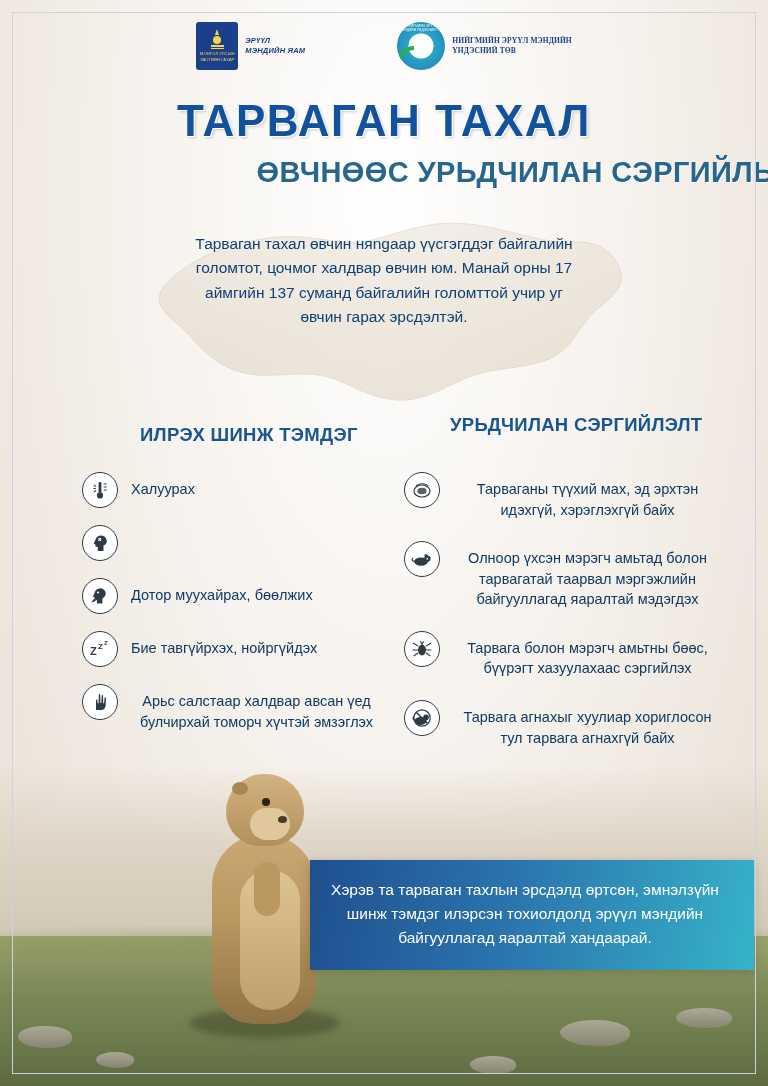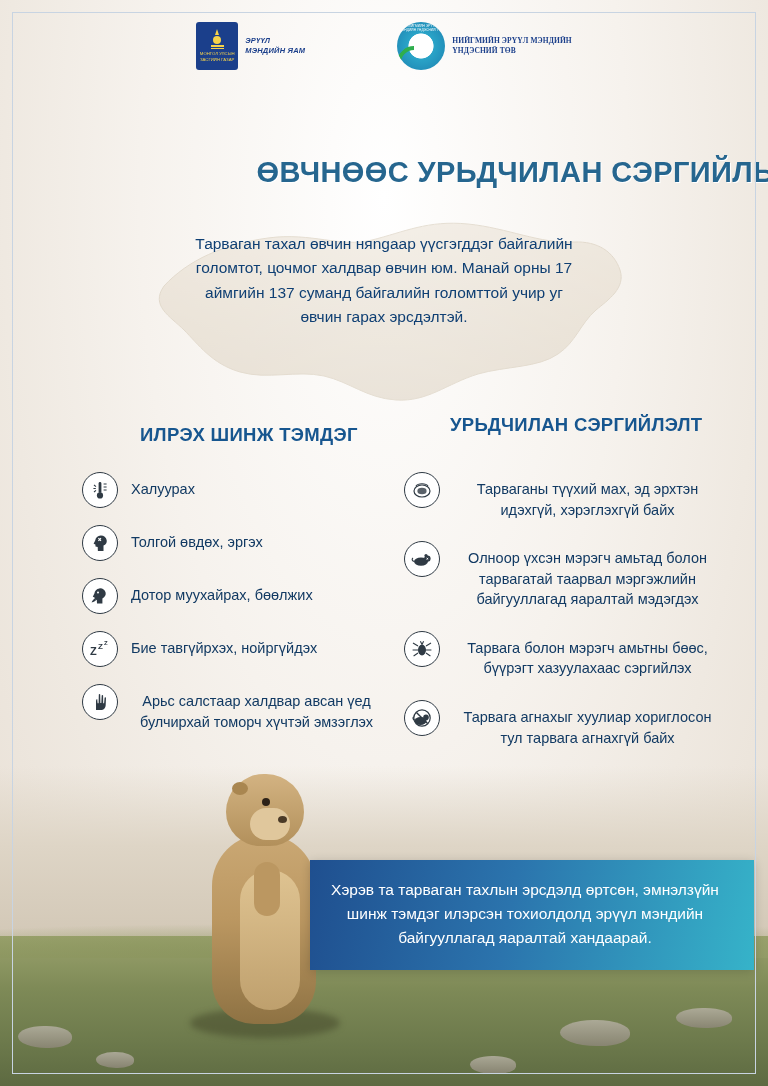--- a/index.html
+++ b/index.html
@@ -358,20 +358,21 @@
         <span class="swirl"></span>
       </div>
       <div class="logo-nchd-text">
         <div>НИЙГМИЙН ЭРҮҮЛ МЭНДИЙН</div>
         <div>ҮНДЭСНИЙ ТӨВ</div>
       </div>
     </div>
 
   </div>
 
+  <div class="title-main">ТАРВАГАН ТАХАЛ</div>
   <div class="title-sub">ӨВЧНӨӨС УРЬДЧИЛАН СЭРГИЙЛЬЕ</div>
 
   <svg class="map-wm" viewBox="0 0 512 210">
     <defs>
       <linearGradient id="mapg" x1="0" y1="0" x2="0" y2="1">
         <stop offset="0%" stop-color="#e7ddcd"></stop>
         <stop offset="100%" stop-color="#d6c9b4"></stop>
       </linearGradient>
     </defs>
     <path fill="url(#mapg)" stroke="#c9bba3" stroke-width="1" d="M36,72 C60,46 96,30 140,24 C184,18 212,34 244,26 C276,18 300,6 340,10
@@ -400,21 +401,20 @@
       <div class="item-text">Халуурах</div>
     </div>
 
     <div class="item">
       <div class="badge">
         <svg width="20" height="20" viewBox="0 0 20 20">
           <path d="M13.5 18 V12.6 c2.4-1 3.6-3.2 3.2-5.4 C16.2 4.4 13.6 2.4 10.6 2.6 7.8 2.8 5.6 4.8 5.2 7.4 l-1.6 3.4 1.8 .7 .1 2.1 2.2 .3 .2 4.1 Z" fill="#2f3a44"></path>
           <path d="M8.4 5.2 l2.6 2.6 M11 5.2 l-2.6 2.6" stroke="#ffffff" stroke-width="1.2"></path>
         </svg>
       </div>
-      <div class="item-text">Толгой өвдөх, эргэх</div>
     </div>
 
     <div class="item">
       <div class="badge">
         <svg width="20" height="20" viewBox="0 0 20 20">
           <path d="M12.4 17.6 V12.4 c2.6-1.2 3.8-3.4 3.2-5.8 C15 3.8 12.2 2 9.4 2.4 6.6 2.8 4.6 5 4.4 7.6 l-1.6 3.2 1.8 .8 .2 2 2 .3 .2 3.7 Z" fill="#2f3a44"></path>
           <path d="M4.6 12.4 c-1.6 1.4 -2.6 2.6 -3 4 2.2 -.4 3.6 -1.2 4.6 -2.4 Z" fill="#2f3a44"></path>
           <circle cx="8" cy="6.6" r="1" fill="#ffffff"></circle>
         </svg>
       </div>

